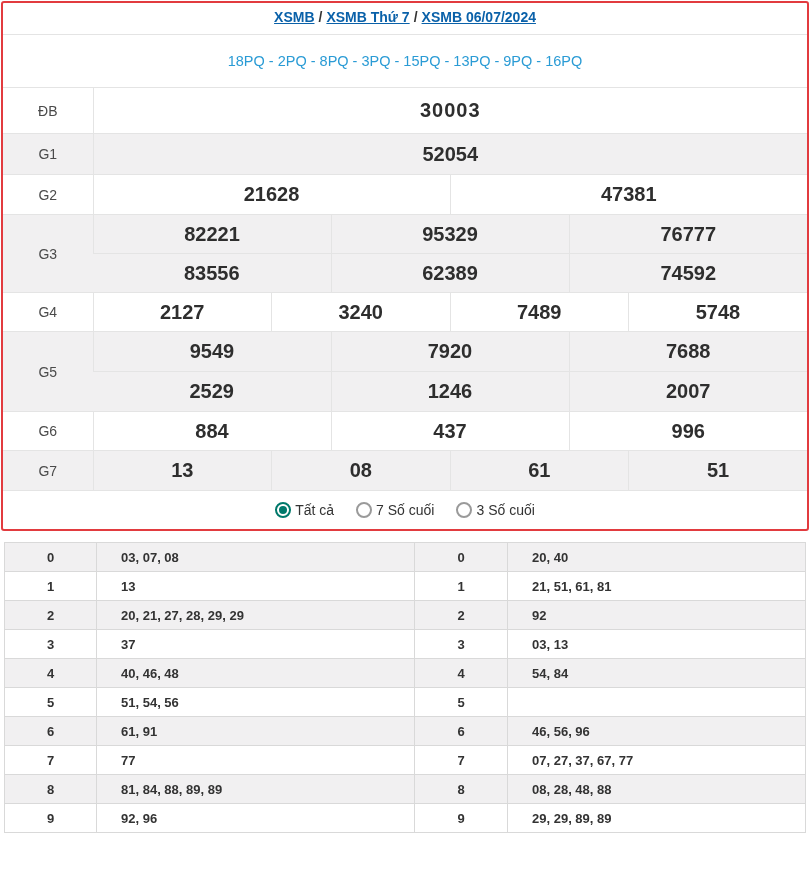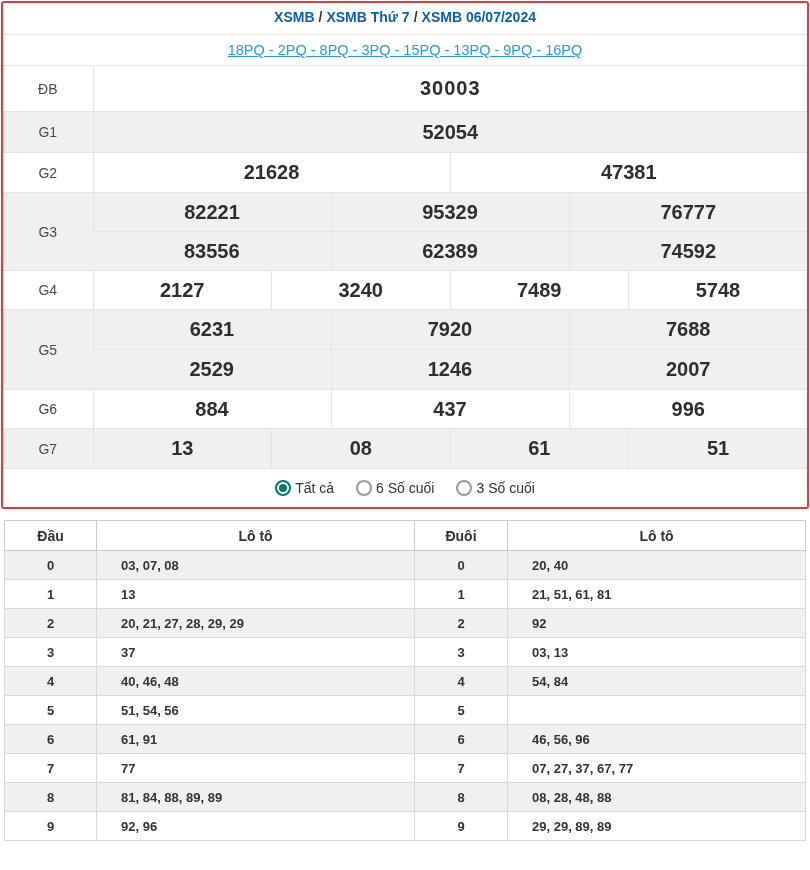--- a/index.html
+++ b/index.html
@@ -35,30 +35,30 @@
   }
   .rb-breadcrumb{
     text-align:center;
     font-size:14px;
     font-weight:bold;
     color:#333;
     padding:6px 0 9px 0;
   }
   .rb-breadcrumb a{
     color:var(--link-blue);
+    text-decoration:underline;
     cursor:pointer;
   }
   .rb-sep{color:#333;padding:0 4px;}
   .rb-codes{
     border-top:1px solid var(--border-light);
     text-align:center;
     color:var(--code-blue);
     font-size:14.5px;
-    padding:7px 0;
-    text-decoration:underline;
+    padding:18px 0;
   }
 
   
   table.prize{
     width:100%;
     border-collapse:collapse;
     table-layout:fixed;
     border-top:1px solid var(--border-light);
     padding-left:24px;
   }
@@ -167,21 +167,21 @@
     </tr>
     <tr class="h39">
       <td class="lbl">G4</td>
       <td colspan="3">2127</td>
       <td colspan="3">3240</td>
       <td colspan="3">7489</td>
       <td colspan="3">5748</td>
     </tr>
     <tr class="alt h40">
       <td class="lbl" rowspan="2">G5</td>
-      <td colspan="4">6231</td>
+      <td colspan="4">9549</td>
       <td colspan="4">7920</td>
       <td colspan="4">7688</td>
     </tr>
     <tr class="alt h40">
       <td colspan="4">2529</td>
       <td colspan="4">1246</td>
       <td colspan="4">2007</td>
     </tr>
     <tr class="h39">
       <td class="lbl">G6</td>
@@ -199,44 +199,38 @@
   </tbody>
     </table>
 
   <div class="filter-row">
     <span class="radio-opt selected">
       <span class="rdo"></span>
       <span>Tất cả</span>
     </span>
     <span class="radio-opt">
       <span class="rdo"></span>
-      <span>6 Số cuối</span>
+      <span>7 Số cuối</span>
     </span>
     <span class="radio-opt">
       <span class="rdo"></span>
       <span>3 Số cuối</span>
     </span>
   </div>
 </div>
 
 <div class="loto-wrap">
   <table class="loto">
     <colgroup>
       <col style="width:92px">
         <col style="width:318px">
         <col style="width:93px">
         <col>
     </colgroup>
     <tbody>
-        <tr>
-      <th>Đầu</th>
-      <th>Lô tô</th>
-      <th>Đuôi</th>
-      <th>Lô tô</th>
-    </tr>
     <tr class="alt">
       <td class="num">0</td>
       <td class="list">03, 07, 08</td>
       <td class="num">0</td>
       <td class="list">20, 40</td>
     </tr>
     <tr>
       <td class="num">1</td>
       <td class="list">13</td>
       <td class="num">1</td>

